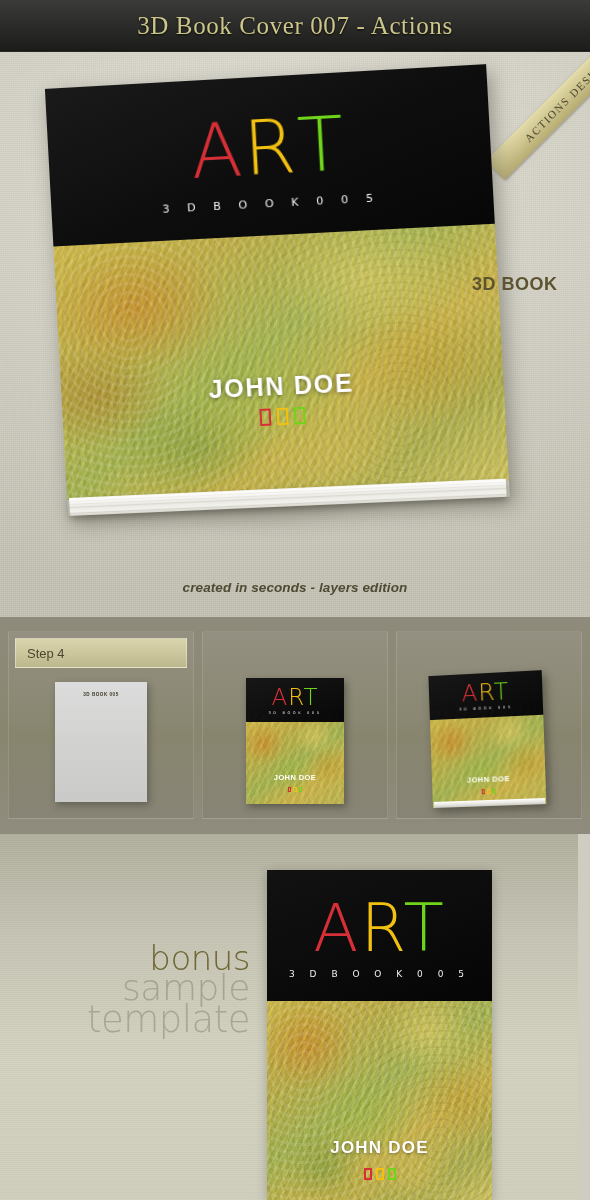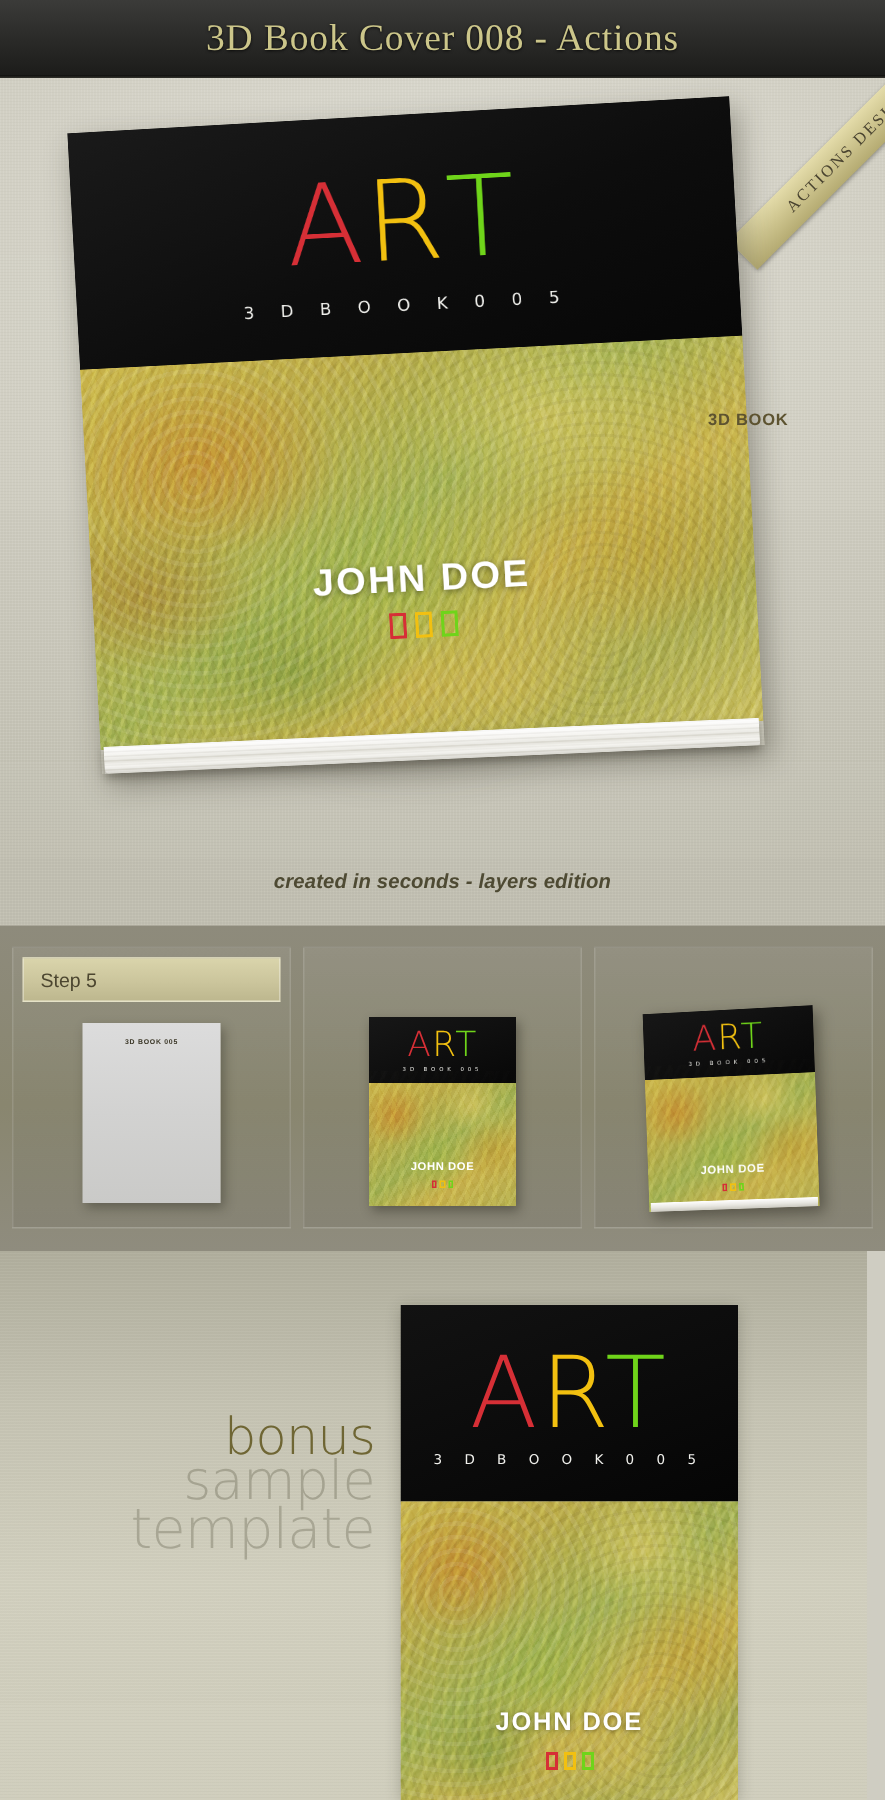--- a/index.html
+++ b/index.html
@@ -142,21 +142,21 @@
     text-shadow:0 1px 4px rgba(0,0,0,.45);
   }
   .swatches{
     position:absolute; left:0; right:0; top:330px;
     display:flex; justify-content:center; gap:6px;
   }
   .sw{ width:11px; height:17px; border:2.5px solid; background:transparent; }
 
   .side-label{
     position:absolute; left:472px; top:222px;
-    font-size:11px; font-weight:bold; letter-spacing:.5px; color:#5d5330;
+    font-size:18px; font-weight:bold; letter-spacing:.5px; color:#5d5330;
   }
 
   .tagline{
     position:absolute; left:0; right:0; top:506px;
     text-align:center;
     font-size:13.5px; font-style:italic; font-weight:bold;
     color:#4e4a33; line-height:1.45; letter-spacing:.1px;
   }
 
   
@@ -303,21 +303,21 @@
     font-size:17px; font-weight:bold; letter-spacing:1.2px; color:#fff;
     text-shadow:0 1px 3px rgba(0,0,0,.4);
   }
   .poster .p-sw{ position:absolute; left:0; right:0; bottom:20px; display:flex; justify-content:center; gap:4px; }
   .poster .p-sw i{ width:8px; height:12px; border:2px solid; display:block; }
 </style>
 </head>
 <body>
 
 <div class="titlebar">
-  <div class="title-text">3D Book Cover 008 - Actions</div>
+  <div class="title-text">3D Book Cover 007 - Actions</div>
 </div>
 
 <div class="hero">
   <div class="hero-noise"></div>
 
   <div class="ribbon-wrap">
     <div class="ribbon">
       <span>ACTIONS DESIGN</span>
     </div>
   </div>
@@ -350,21 +350,21 @@
 
   <div class="tagline">
     <br>
     <span>created in seconds - layers edition</span>
   </div>
 </div>
 
 <div class="steps">
 
   <div class="panel p1">
-    <div class="panel-head">Step 5</div>
+    <div class="panel-head">Step 4</div>
     <div class="panel-body">
       <div class="flatpage">
         <span>3D BOOK 005</span>
       </div>
     </div>
   </div>
 
   <div class="panel p2">
     <div class="panel-body">
       <div class="thumb-flat">

